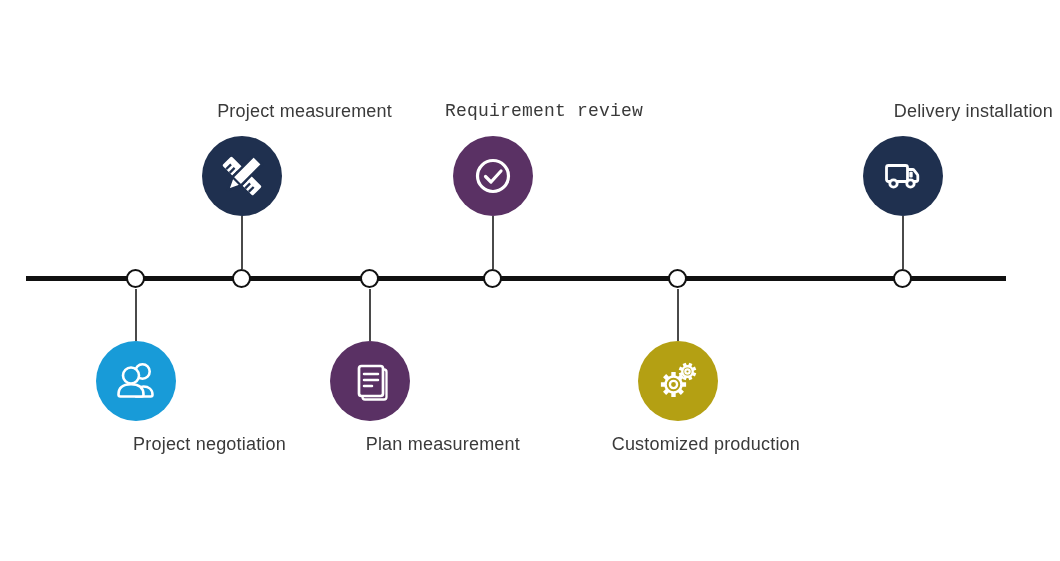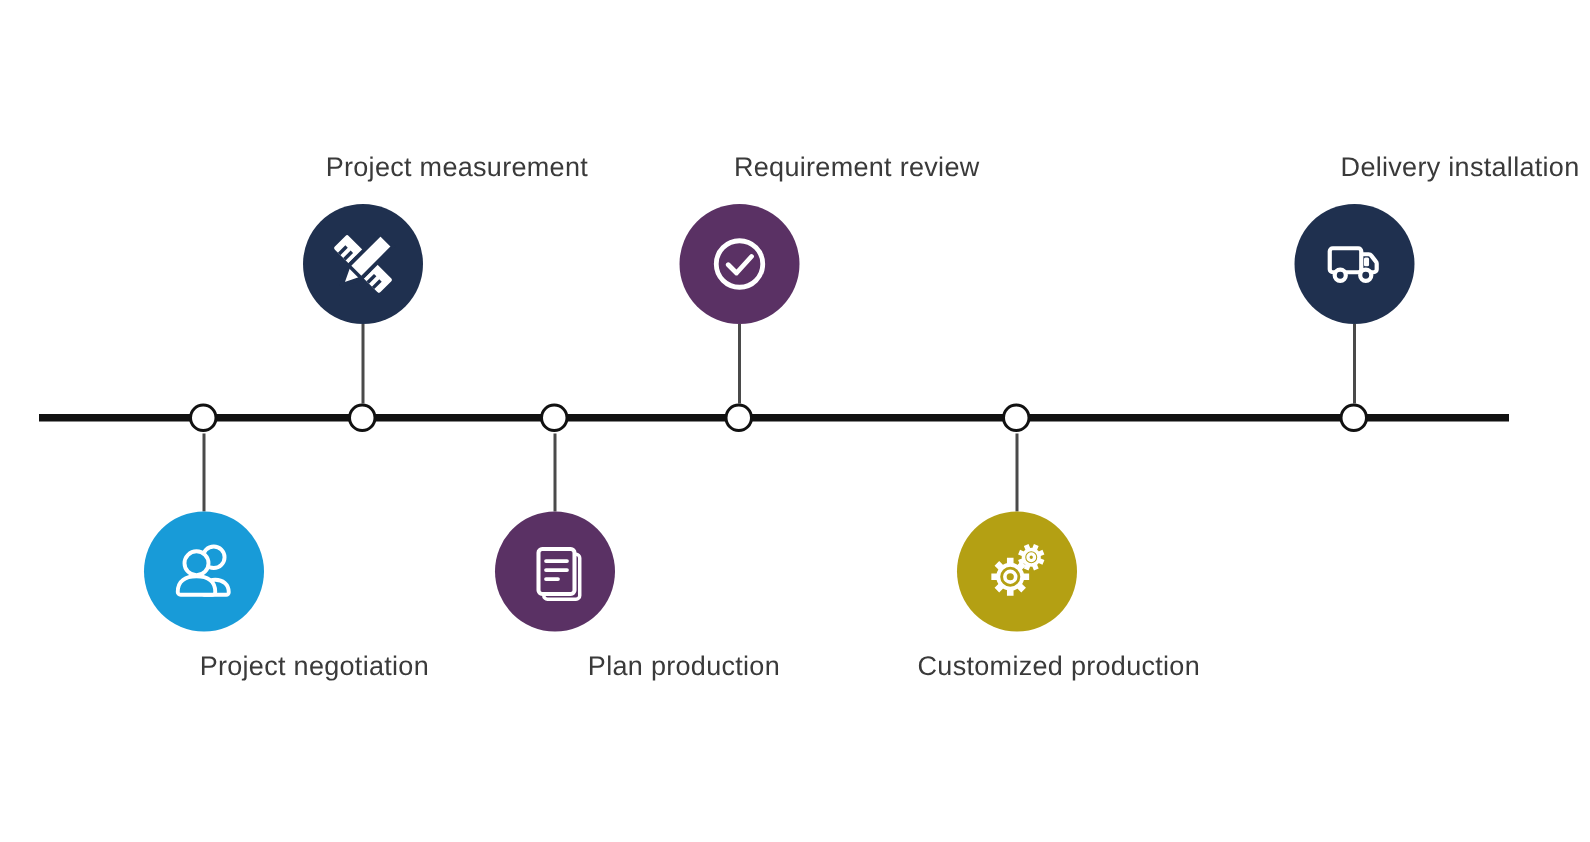--- a/index.html
+++ b/index.html
@@ -33,21 +33,21 @@
   .label{
     position:absolute;width:300px;text-align:right;
     font-size:18px;color:#3a3a3a;line-height:22px;letter-spacing:0.2px;
   }
   .lbl-above{top:100px;}
   .lbl-below{top:433px;}
   
   .s1 .label{left:-14px;} .s1 .circle{left:96px;top:341px;}  .s1 .connector{left:135px;top:289px;height:52px;} .s1 .node{left:126px;}
   .s2 .label{left:92px;}  .s2 .circle{left:202px;top:136px;} .s2 .connector{left:241px;top:216px;height:53px;} .s2 .node{left:232px;}
   .s3 .label{left:220px;} .s3 .circle{left:330px;top:341px;} .s3 .connector{left:369px;top:289px;height:52px;} .s3 .node{left:360px;}
-  .s4 .label{left:353px;} .s4 .circle{left:453px;top:136px;} .s4 .connector{left:492px;top:216px;height:53px;} .s4 .node{left:483px;}
+  .s4 .label{left:343px;font-family:Liberation Mono, monospace;} .s4 .circle{left:453px;top:136px;} .s4 .connector{left:492px;top:216px;height:53px;} .s4 .node{left:483px;}
   .s5 .label{left:500px;} .s5 .circle{left:638px;top:341px;} .s5 .connector{left:677px;top:289px;height:52px;} .s5 .node{left:668px;}
   .s6 .label{left:753px;} .s6 .circle{left:863px;top:136px;} .s6 .connector{left:902px;top:216px;height:53px;} .s6 .node{left:893px;}
 </style>
 </head>
 <body>
 
 <div class="canvas">
 
   <div class="timeline-bar"></div>
 
@@ -86,21 +86,21 @@
   <div class="s3">
     <div class="node"></div>
     <div class="connector"></div>
     <div class="circle c-purple">
       <svg width="48" height="48" viewBox="0 0 48 48">
         <rect x="16.5" y="12.5" width="24" height="30" rx="2.5" fill="none" stroke="#ffffff" stroke-width="2.3"></rect>
         <rect x="13" y="9" width="24" height="30" rx="2.5" fill="currentColor" stroke="#ffffff" stroke-width="2.7"></rect>
         <path d="M18,17 h14 M18,23 h14 M18,29 h8" stroke="#ffffff" stroke-width="2.5" stroke-linecap="round"></path>
       </svg>
     </div>
-    <div class="label lbl-below">Plan production</div>
+    <div class="label lbl-below">Plan measurement</div>
   </div>
 
   <div class="s4">
     <div class="node"></div>
     <div class="connector"></div>
     <div class="circle c-purple">
       <svg width="48" height="48" viewBox="0 0 48 48">
         <circle cx="24" cy="24" r="15.5" fill="none" stroke="#ffffff" stroke-width="3.2"></circle>
         <path d="M16.5,24.5 L22,30 L32,19" fill="none" stroke="#ffffff" stroke-width="3.2" stroke-linecap="round" stroke-linejoin="round"></path>
       </svg>

